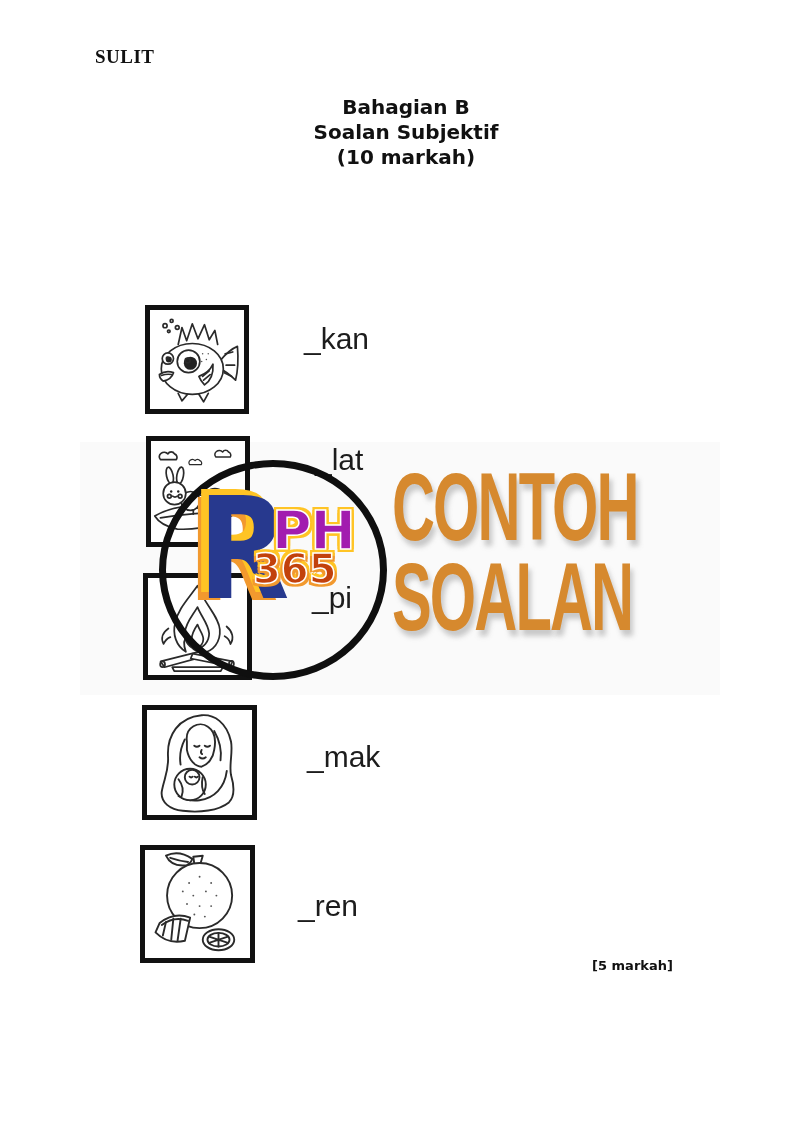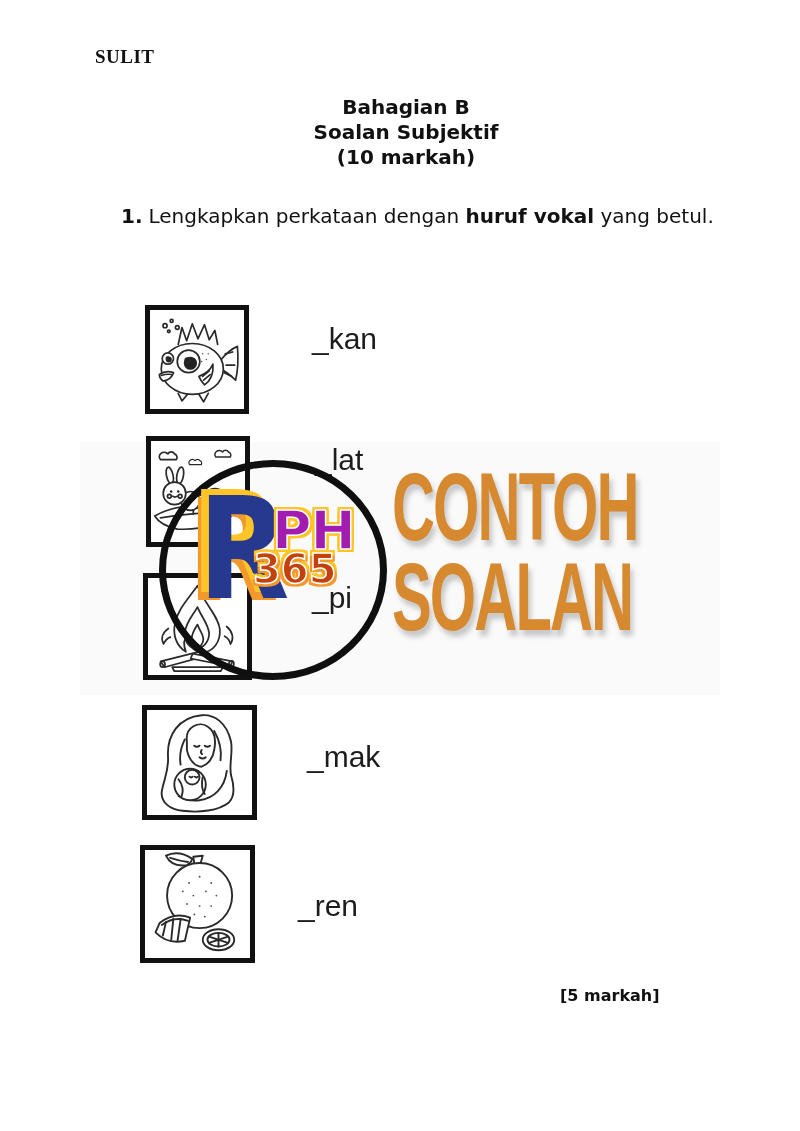--- a/index.html
+++ b/index.html
@@ -63,52 +63,49 @@
   .pic-box svg{display:block;width:100%;height:100%;}
   #box-fish       {left:145px;top:305px;width:104px;height:109px;}
   #box-caterpillar{left:146px;top:436px;width:104px;height:111px;}
   #box-fire       {left:143px;top:573px;width:109px;height:107px;}
   #box-mother     {left:142px;top:705px;width:115px;height:115px;}
   #box-orange     {left:140px;top:845px;width:115px;height:118px;}
   .answer-label{
     position:absolute;z-index:3;
     font-family:"Liberation Sans",sans-serif;font-size:30px;color:#1c1c1c;white-space:nowrap;
   }
-  #lbl-kan{left:312px;top:322px;}
+  #lbl-kan{left:304px;top:322px;}
   #lbl-lat{left:315px;top:443px;text-align:right;}
   #lbl-pi {left:312px;top:581px;}
   #lbl-mak{left:307px;top:740px;}
   #lbl-ren{left:298px;top:889px;}
   
   #marks-footer{
-    position:absolute;left:560px;top:986px;width:145px;text-align:left;
-    font-weight:bold;font-size:16px;
+    position:absolute;left:560px;top:958px;width:145px;text-align:center;
+    font-weight:bold;font-size:13px;
   }
   
   .art path,.art circle,.art ellipse,.art rect{stroke:#2a2a2a;stroke-width:1.8;fill:none;stroke-linecap:round;stroke-linejoin:round;}
   .art .fw{fill:#ffffff;}
   .art .fb{fill:#222;stroke:none;}
   .art .dot{fill:#555;stroke:none;}
 </style>
 </head>
 <body>
 
 <div id="page">
 
   <div id="sulit">SULIT</div>
 
   <div id="title-block">
     <div>Bahagian B</div>
     <div>Soalan Subjektif</div>
     <div>(10 markah)</div>
   </div>
 
-  <div id="question-line">
-    <span class="qnum">1.</span><span>Lengkapkan perkataan dengan </span><span class="qbold">huruf vokal</span><span> yang betul.</span>
-  </div>
 
   <div id="wm-band"></div>
 
   <div class="pic-box" id="box-fish">
     <svg class="art" viewBox="0 0 100 100">
       <circle cx="16" cy="14" r="2.2"></circle>
         <circle cx="23" cy="9" r="1.6"></circle>
         <circle cx="29" cy="16" r="2"></circle>
         <circle cx="20" cy="20" r="1.4"></circle>
       <path d="M30,34 L34,16 L39,30 L45,12 L51,28 L58,13 L63,29 L69,19 L72,34"></path>

